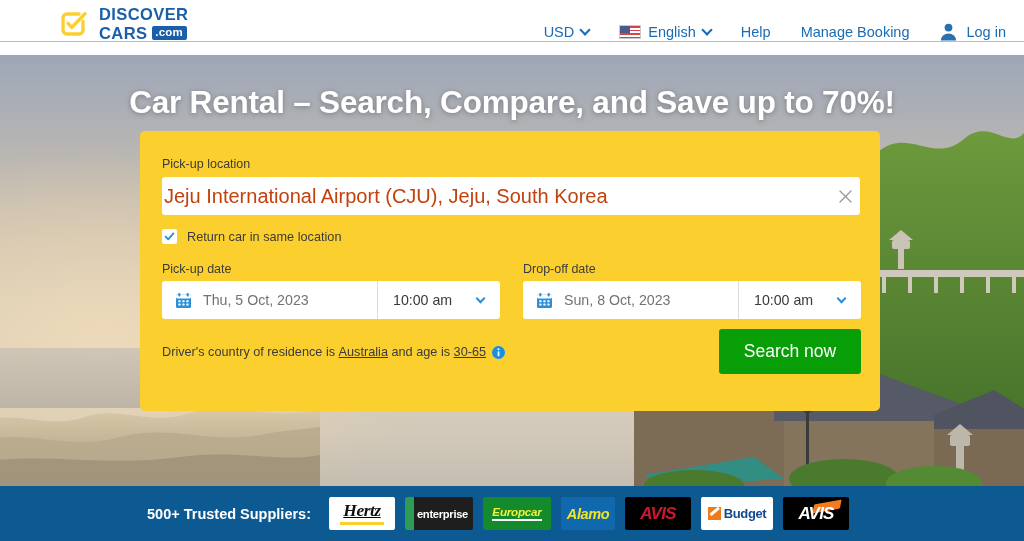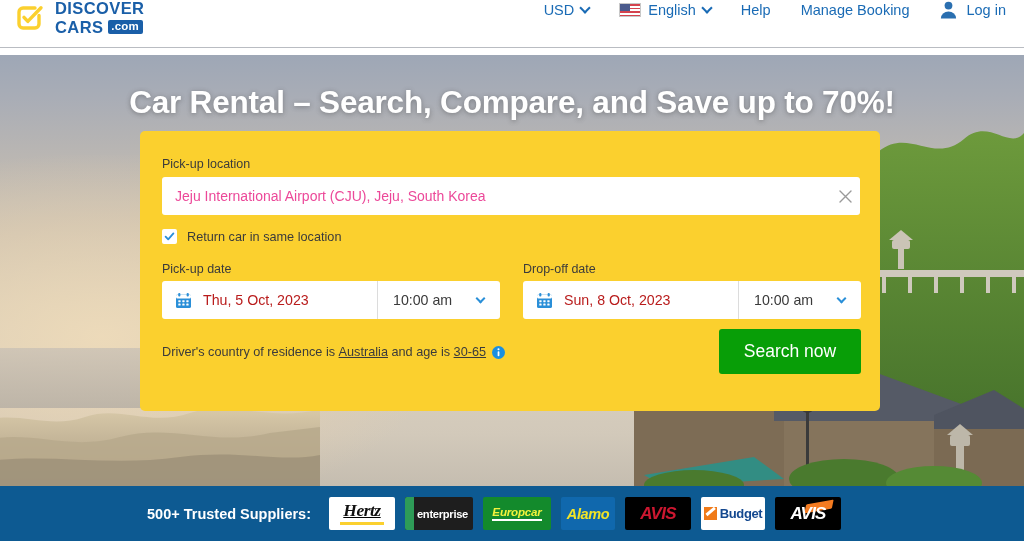--- a/index.html
+++ b/index.html
@@ -8,25 +8,26 @@
     font-family: "Liberation Sans", sans-serif;
     overflow: hidden;
     background: #fff;
   }
 
   #page { position: relative; width: 1024px; height: 541px; }
 
   
   .header {
     position: absolute; top: 0; left: 0;
-    width: 1024px; height: 48px;
+    width: 1024px; height: 42px;
     background: #ffffff;
     border-bottom: 1px solid #b9bcc2;
-    display: flex; align-items: flex-start;
+    display: flex; align-items: flex-end;
     z-index: 40;
+    padding-left: 44px;
   }
   .logo-wrap { display: flex; align-items: center; margin-left: 14px; }
   .logo-mark { position: relative; width: 30px; height: 30px; flex: none; }
   .logo-text { margin-left: 11px; line-height: 1; }
   .logo-l1 {
     font-size: 16.5px; font-weight: bold; color: #1a5fa8;
     letter-spacing: .4px; display: block;
   }
   .logo-l2 { display: flex; align-items: center; margin-top: 2px; }
   .logo-cars {
@@ -119,21 +120,21 @@
   .field-label {
     position: absolute; font-size: 12.5px; color: #3b3b3b;
   }
   .loc-label { left: 22px; top: 26px; }
   .loc-input {
     position: absolute; left: 22px; top: 46px; width: 698px; height: 38px;
     background: #ffffff; border-radius: 3px;
     display: flex; align-items: center;
   }
   .loc-value {
-    font-size: 14px; color: #ec4899; margin-left: 13px; flex: 1;
+    font-size: 20px; color: #c2410c; margin-left: 2px; flex: 1;
     white-space: nowrap; overflow: hidden; text-overflow: ellipsis;
   }
   .clear-x {
     width: 30px; height: 38px; display: flex; align-items: center;
     justify-content: center; cursor: pointer;
   }
 
   .cb-row {
     position: absolute; left: 22px; top: 98px;
     display: flex; align-items: center; cursor: pointer;
@@ -151,21 +152,21 @@
     position: absolute; top: 150px; height: 38px;
     background: #ffffff; border-radius: 3px; display: flex; align-items: center;
   }
   .date-left  { left: 22px;  width: 338px; }
   .date-right { left: 383px; width: 338px; }
   .date-part {
     flex: 1; display: flex; align-items: center; height: 38px;
     border-right: 1px solid #dcdcdc; cursor: pointer;
   }
   .cal-icon { width: 17px; height: 17px; margin-left: 13px; flex: none; }
-  .date-text { font-size: 14.2px; color: #b91c1c; margin-left: 11px; }
+  .date-text { font-size: 14.2px; color: #737373; margin-left: 11px; }
   .time-part {
     width: 122px; display: flex; align-items: center; height: 52px; cursor: pointer;
   }
   .time-text { font-size: 14.2px; color: #3a3a3a; margin-left: 15px; flex: 1; }
   .chev-blue {
     display: inline-block; width: 7px; height: 7px;
     border-right: 2px solid #2a8fd8; border-bottom: 2px solid #2a8fd8;
     transform: rotate(45deg); margin-right: 16px; margin-bottom: 4px;
   }
 
@@ -227,21 +228,21 @@
   .b-alamo { width: 54px; background: #1068ad; }
   .b-alamo .t {
     font-size: 14.5px; font-weight: bold; font-style: italic; color: #f2e426;
     letter-spacing: -.4px;
   }
   .b-avis { width: 66px; background: #000000; }
   .b-avis .t {
     font-size: 17px; font-weight: bold; font-style: italic; color: #cc1730;
     letter-spacing: -.7px;
   }
-  .b-budget { width: 64px; background: #ffffff; }
+  .b-budget { width: 72px; background: #ffffff; }
   .b-budget .sq {
     width: 13px; height: 13px; background: #f07a18; margin-right: 3px;
     flex: none; position: relative; overflow: hidden;
   }
   .b-budget .sq:after {
     content: ""; position: absolute; left: 1px; top: 3px;
     width: 11px; height: 2.5px; background: #fff; transform: rotate(-40deg);
   }
   .b-budget .t {
     font-size: 13px; font-weight: bold; color: #14488f; letter-spacing: -.4px;

